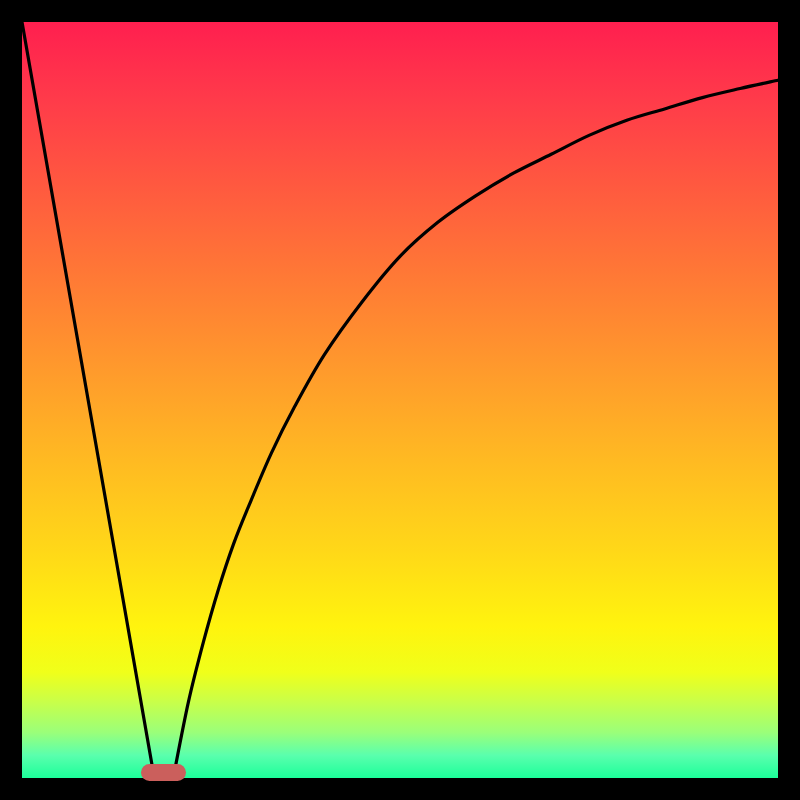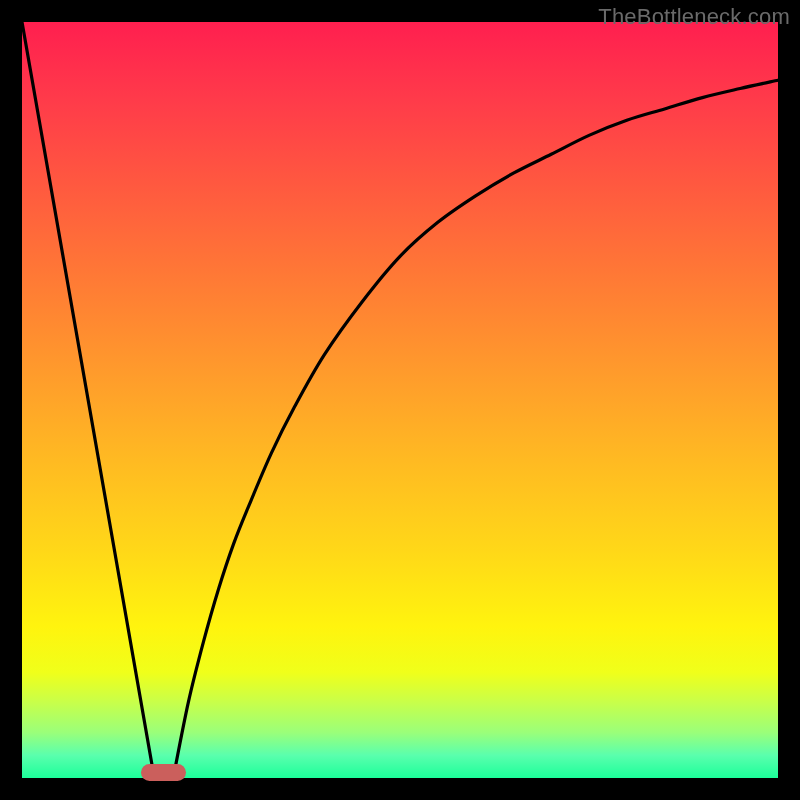--- a/index.html
+++ b/index.html
@@ -68,14 +68,13 @@
 <body>
 
 <div class="chart-container">
   <div class="plot-area">
     <svg class="curve-svg" viewBox="0 0 756 756" preserveAspectRatio="none">
       <path id="left-line-path" stroke="#000" stroke-width="3.2" fill="none" stroke-linecap="round" d="M0.00 0.00 L132.30 756.00"></path>
       <path id="right-curve-path" stroke="#000" stroke-width="3.2" fill="none" stroke-linecap="round" d="M 151.20 756.00 C 153.72 743.40, 161.28 703.08, 166.32 680.40 C 171.36 657.72, 176.40 638.82, 181.44 619.92 C 186.48 601.02, 191.52 583.38, 196.56 567.00 C 201.60 550.62, 206.64 535.50, 211.68 521.64 C 216.72 507.78, 220.50 498.96, 226.80 483.84 C 233.10 468.72, 241.92 447.30, 249.48 430.92 C 257.04 414.54, 263.34 401.94, 272.16 385.56 C 280.98 369.18, 291.06 350.28, 302.40 332.64 C 313.74 315.00, 327.60 296.10, 340.20 279.72 C 352.80 263.34, 365.40 247.59, 378.00 234.36 C 390.60 221.13, 403.20 210.42, 415.80 200.34 C 428.40 190.26, 441.00 182.07, 453.60 173.88 C 466.20 165.69, 478.80 158.13, 491.40 151.20 C 504.00 144.27, 516.60 138.60, 529.20 132.30 C 541.80 126.00, 554.40 119.07, 567.00 113.40 C 579.60 107.73, 592.20 102.69, 604.80 98.28 C 617.40 93.87, 630.00 90.72, 642.60 86.94 C 655.20 83.16, 667.80 79.00, 680.40 75.60 C 693.00 72.20, 705.60 69.43, 718.20 66.53 C 730.80 63.63, 749.70 59.60, 756.00 58.21"></path>
     </svg>
     <div id="marker" class="marker" style="left: 118.7px; top: 742px; width: 45.4px;"></div>
   </div>
-  <div class="watermark">TheBottleneck.com</div>
 </div>
 
 </body></html>

